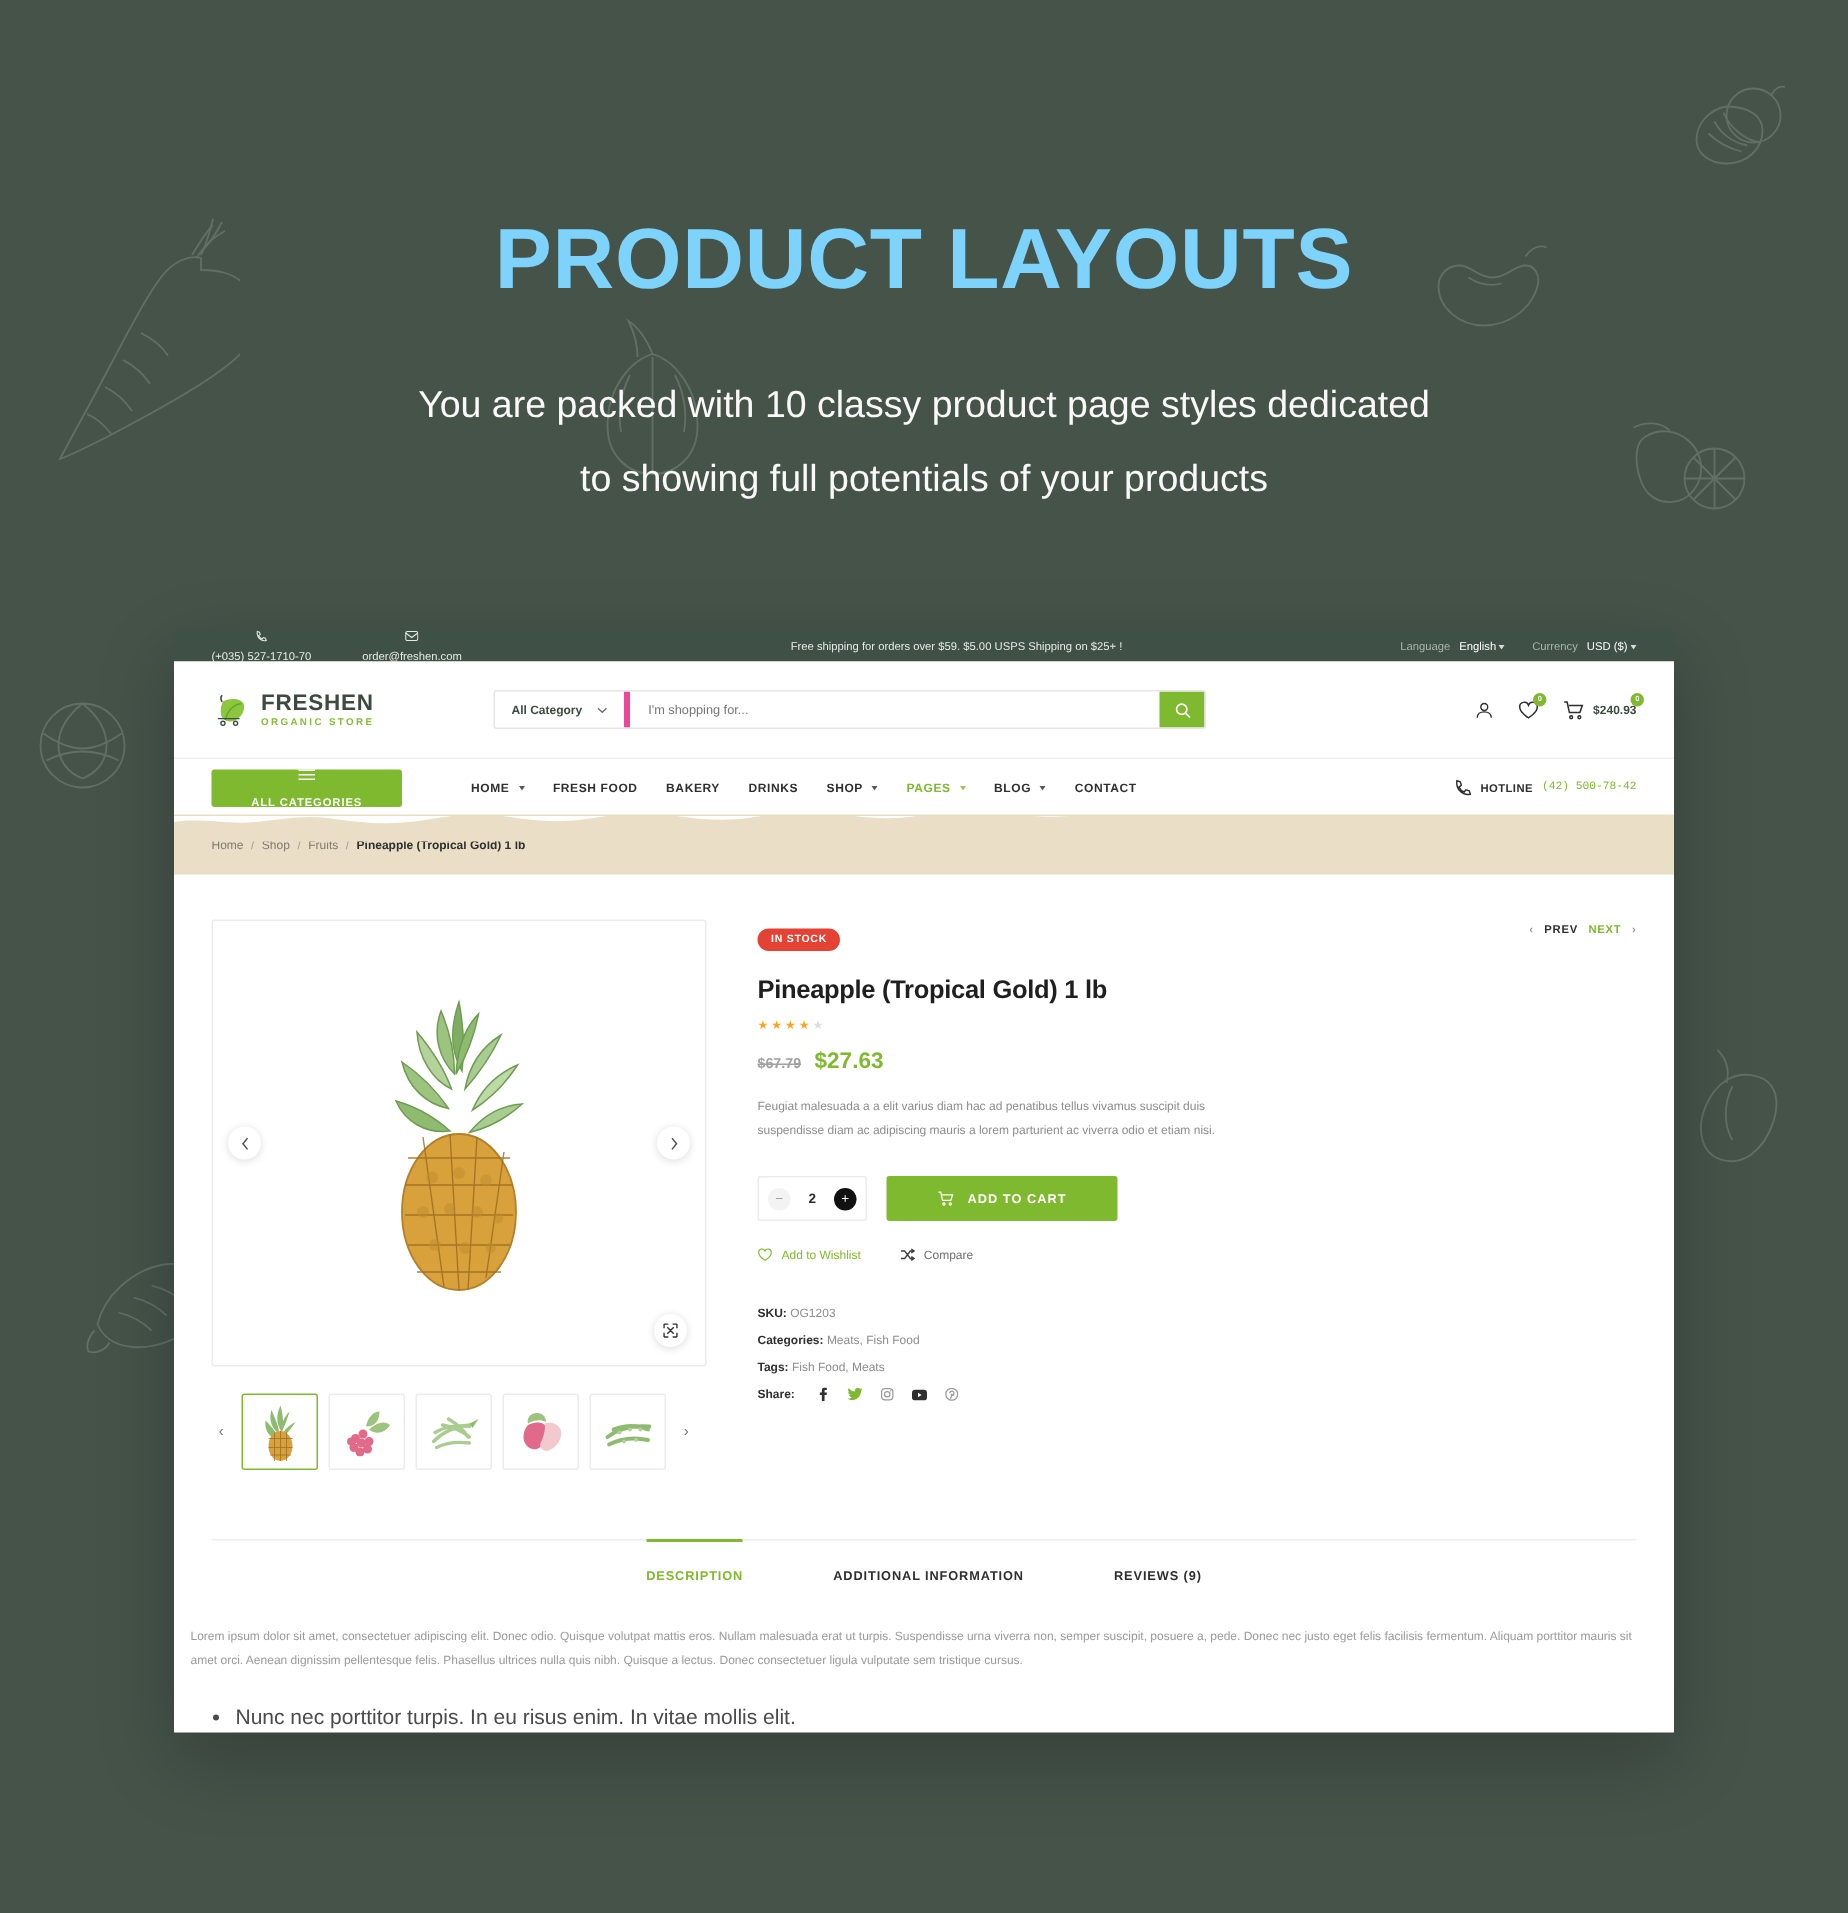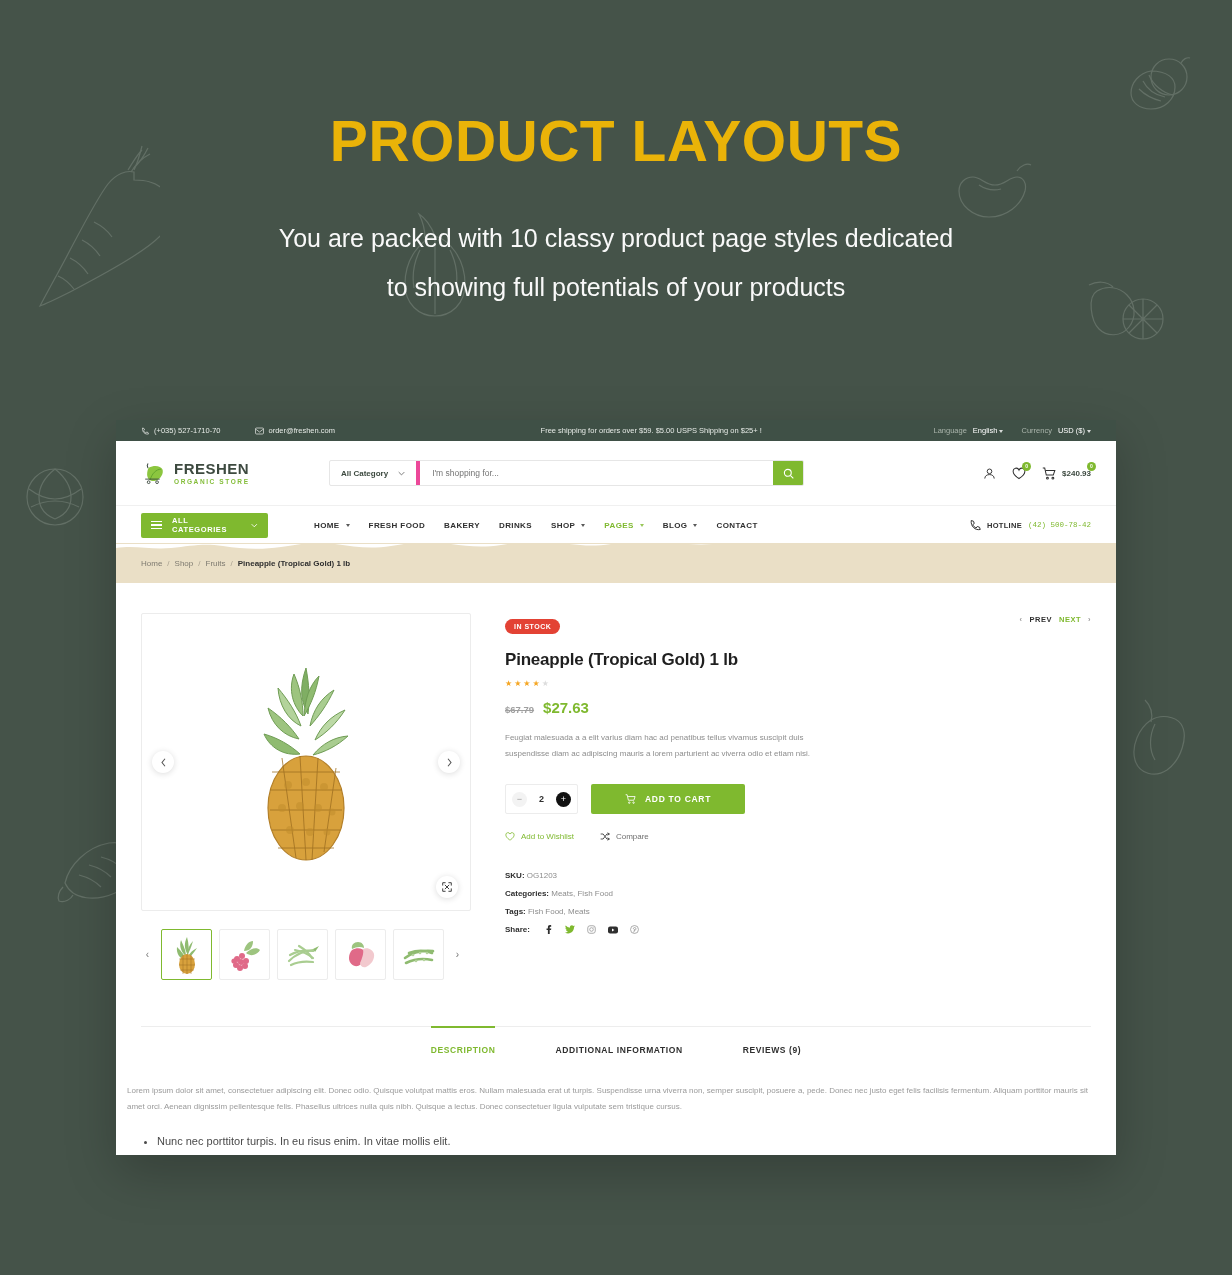--- a/index.html
+++ b/index.html
@@ -19,22 +19,22 @@
   .deco-pepper  { left: 955px;  top: 155px; }
   .deco-onion   { left: 1125px; top: 55px;  }
   .deco-lemon   { left: 1085px; top: 275px; }
   .deco-greens  { left: 15px;   top: 455px; }
   .deco-corn    { left: 55px;   top: 835px; }
   .deco-chili   { left: 1125px; top: 690px; }
 
   
   .hero { position: relative; padding-top: 112px; text-align: center; }
   .hero-title {
-    font-size: 57px; font-weight: 700; color: #eab308;
-    letter-spacing: .5px; line-height: 1.05;
+    font-size: 57px; font-weight: 700; color: #7dd3fc;
+    letter-spacing: .5px; line-height: 1.05; margin-top: 32px;
   }
   .hero-sub {
     margin-top: 42px; font-size: 25px; color: #ffffff;
     font-weight: 400; line-height: 1.95; opacity: .97;
   }
 
   
   .site-card {
     position: absolute; left: 116px; top: 420px;
     width: 1000px; height: 735px;
@@ -42,21 +42,21 @@
     box-shadow: 0 18px 48px rgba(0,0,0,.22);
   }
   .site-inner { width: 1000px; transform-origin: 0 0; }
 
   
   .topbar {
     height: 21px; background: #3f5046; color: #e6eae6;
     display: flex; align-items: center; font-size: 7.5px;
     padding: 0 25px;
   }
-  .tb-item { display: flex; align-items: center; gap: 5px; margin-right: 34px; }
+  .tb-item { display: flex; align-items: center; gap: 5px; margin-right: 34px; flex-direction: column; }
   .tb-mid { flex: 1; text-align: center; }
   .tb-right { display: flex; align-items: center; gap: 6px; }
   .tb-muted { color: #aab4ab; }
   .tb-val { color: #fff; }
   .caret { width: 0; height: 0; border-left: 2.5px solid transparent;
            border-right: 2.5px solid transparent; border-top: 3px solid currentColor;
            display: inline-block; margin-left: 2px; vertical-align: middle; opacity: .8; }
 
   
   .header {
@@ -90,21 +90,21 @@
     display: flex; align-items: center; justify-content: center; font-weight: 700;
   }
   .cart-amt { font-size: 8px; font-weight: 700; color: #3d4a40; margin-left: 6px; }
 
   
   .nav-wrap { position: relative; height: 38px; border-top: 1px solid #f0f0f0; }
   .nav { height: 38px; display: flex; align-items: center; padding: 0 25px; }
   .all-cat {
     background: #7fb92f; color: #fff; height: 25px; width: 127px; border-radius: 2px;
     display: flex; align-items: center; gap: 10px; padding: 0 10px;
-    font-size: 7.5px; font-weight: 700; letter-spacing: .6px; cursor: pointer;
+    font-size: 7.5px; font-weight: 700; letter-spacing: .6px; cursor: pointer; flex-direction: column;
   }
   .burger { display: inline-flex; flex-direction: column; gap: 2px; }
   .burger i { display: block; width: 11px; height: 1.3px; background: #fff; }
   .nav-menu { display: flex; align-items: center; gap: 19px; margin-left: 46px; }
   .nav-link {
     font-size: 8px; font-weight: 700; color: #2f2f2f; letter-spacing: .4px;
     display: flex; align-items: center; gap: 4px; cursor: pointer; white-space: nowrap;
   }
   .nav-link.active { color: #7fb92f; }
   .hotline { margin-left: auto; display: flex; align-items: center; gap: 6px; font-size: 7.5px; }
@@ -205,21 +205,21 @@
   .tabs { display: flex; justify-content: center; gap: 60px; padding-top: 18px; }
   .tab { font-size: 8.5px; font-weight: 700; letter-spacing: .6px; color: #2f2f2f;
     padding-bottom: 10px; cursor: pointer; position: relative; }
   .tab.active { color: #7fb92f; }
   .tab.active::before {
     content: ""; position: absolute; left: 0; right: 0; top: -19px; height: 2px; background: #7fb92f;
   }
   .tab-body { padding: 18px 11px 0; }
   .tab-body p { font-size: 8px; line-height: 2; color: #9a9a9a; }
   .tab-body ul { margin: 18px 0 0 30px; }
-  .tab-body li { font-size: 11px; line-height: 1.6; color: #4a4a4a; margin-bottom: 15px; }
+  .tab-body li { font-size: 14px; line-height: 1.6; color: #4a4a4a; margin-bottom: 15px; }
 </style>
 </head>
 <body>
 
 <div class="bg-deco deco-carrot">
   <svg width="130" height="190" viewBox="0 0 130 190" fill="none" stroke="#c9d2c9" stroke-width="1.2">
     <path d="M112 30c-6 6-10 14-14 20M120 34c-8 4-14 10-19 18"></path>
     <path d="M104 52c-8-2-18 2-26 12-14 18-34 60-54 96-6 11-12 22-14 26 6-2 18-8 30-14 38-20 78-42 92-58 10-12 12-24 8-34-3-9-12-16-20-18-6-2-12-2-16-2z"></path>
     <path d="M112 26c-2 8-4 16-8 24M118 28c-4 8-8 14-14 20"></path>
     <path d="M52 120c8 4 14 10 18 16M40 138c8 4 14 10 18 16M28 156c7 3 12 8 16 13M64 102c8 4 14 9 18 15"></path>

